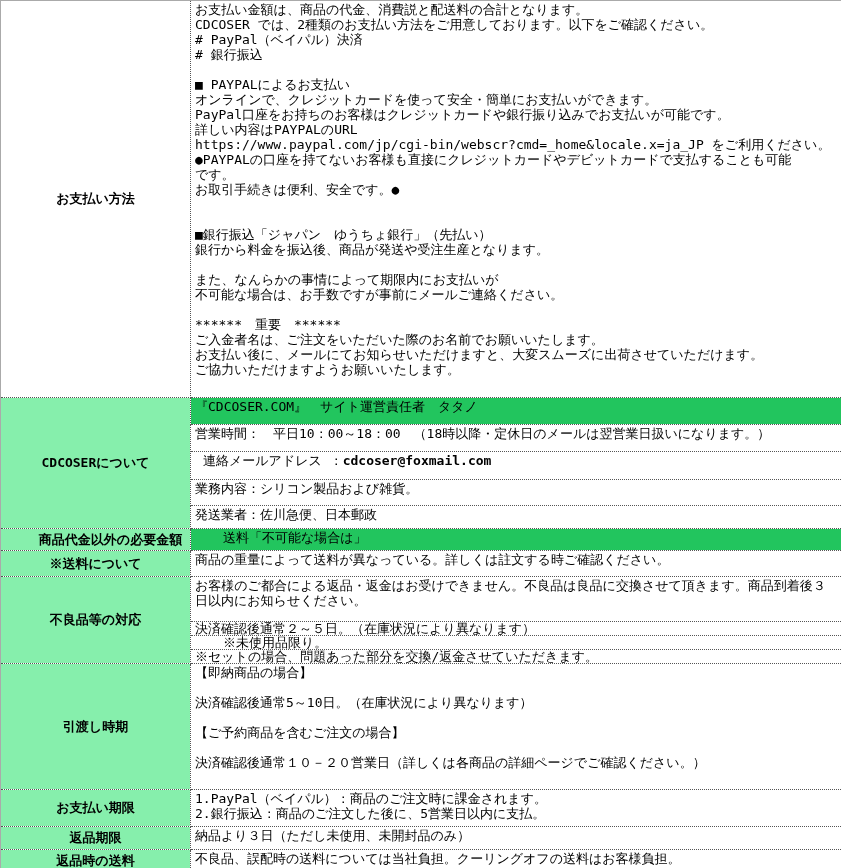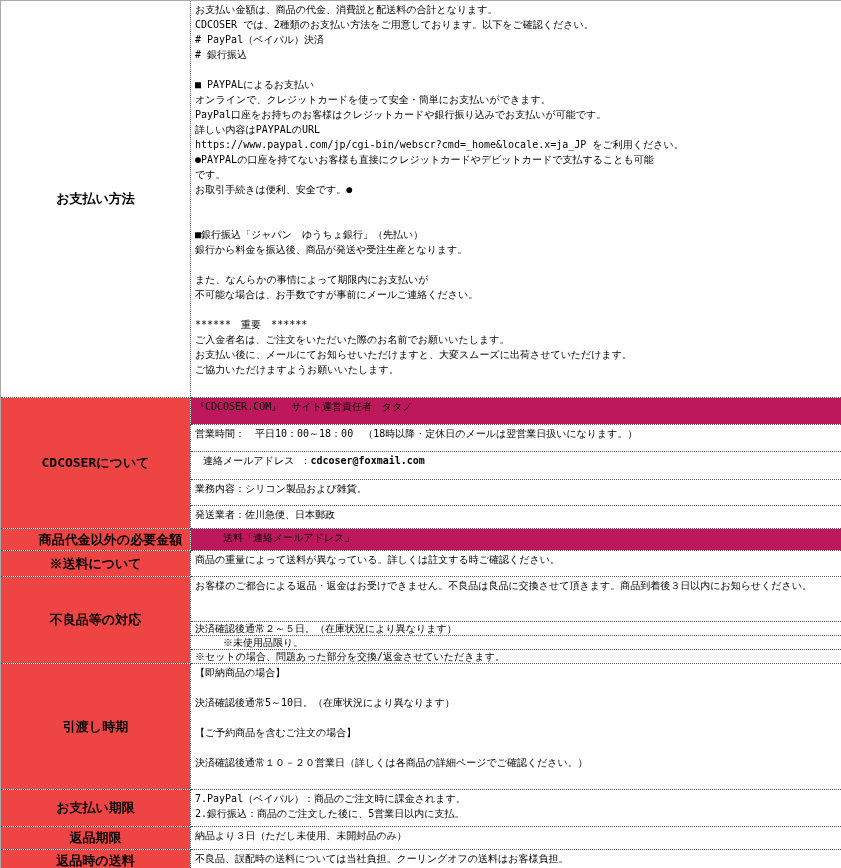--- a/index.html
+++ b/index.html
@@ -4,25 +4,25 @@
 <style>
   html,body{margin:0;padding:0;background:#fff;}
   body{font-family:"DejaVu Sans Mono","Liberation Sans",monospace;color:#000;-webkit-font-smoothing:none;}
   table.info{border-collapse:collapse;table-layout:fixed;width:841px;
     border-top:1px solid #aaa;border-left:1px solid #aaa;
     border-right:1px solid #333;border-bottom:2px solid #111;}
   col.c-head{width:190px;}
   col.c-body{width:651px;}
   th,td{box-sizing:border-box;border:1px dotted #555;vertical-align:top;overflow:hidden;}
   th{font-size:13px;font-weight:bold;text-align:center;vertical-align:middle;
-     background:#ef4444;padding:1px 2px;line-height:16px;}
-  td{font-size:10px;line-height:15px;padding:1px 4px;white-space:pre-wrap;
+     background:#86efac;padding:1px 2px;line-height:16px;}
+  td{font-size:13px;line-height:15px;padding:1px 4px;white-space:pre-wrap;
      word-break:break-all;background:#ffffff;}
   tr.white-head th{background:#ffffff;margin-left:27px;}
-  td.cream{background:#be185d;}
+  td.cream{background:#22c55e;}
   td.tight{line-height:13px;padding:0 4px;}
   .bold{font-weight:bold;}
   
   tr.r1  td, tr.r1  th{height:397px;}
   tr.r2  td{height:27px;}
   tr.r3  td{height:27px;}
   tr.r4  td{height:28px;padding-left:12px;}
   tr.r5  td{height:26px;}
   tr.r6  td{height:23px;}
   tr.r7  td, tr.r7  th{height:22px;padding-left:32px;}
@@ -87,21 +87,21 @@
   </tr>
   <tr class="r5">
     <td>業務内容：シリコン製品および雑貨。</td>
   </tr>
   <tr class="r6">
     <td>発送業者：佐川急便、日本郵政</td>
   </tr>
 
   <tr class="r7">
     <th>商品代金以外の必要金額</th>
-    <td class="cream">送料「連絡メールアドレス」</td>
+    <td class="cream">送料「不可能な場合は」</td>
   </tr>
 
   <tr class="r8">
     <th>※送料について</th>
     <td>商品の重量によって送料が異なっている。詳しくは註文する時ご確認ください。</td>
   </tr>
 
   <tr class="r9">
     <th rowspan="4">不良品等の対応</th>
     <td>お客様のご都合による返品・返金はお受けできません。不良品は良品に交換させて頂きます。商品到着後３日以内にお知らせください。</td>
@@ -122,21 +122,21 @@
 
 決済確認後通常5～10日。（在庫状況により異なります）
 
 【ご予約商品を含むご注文の場合】
 
 決済確認後通常１０－２０営業日（詳しくは各商品の詳細ページでご確認ください。）</td>
   </tr>
 
   <tr class="r14">
     <th>お支払い期限</th>
-    <td>7.PayPal（ベイパル）：商品のご注文時に課金されます。
+    <td>1.PayPal（ベイパル）：商品のご注文時に課金されます。
 2.銀行振込：商品のご注文した後に、5営業日以内に支払。</td>
   </tr>
 
   <tr class="r15">
     <th>返品期限</th>
     <td>納品より３日（ただし未使用、未開封品のみ）</td>
   </tr>
 
   <tr class="r16">
     <th>返品時の送料</th>

